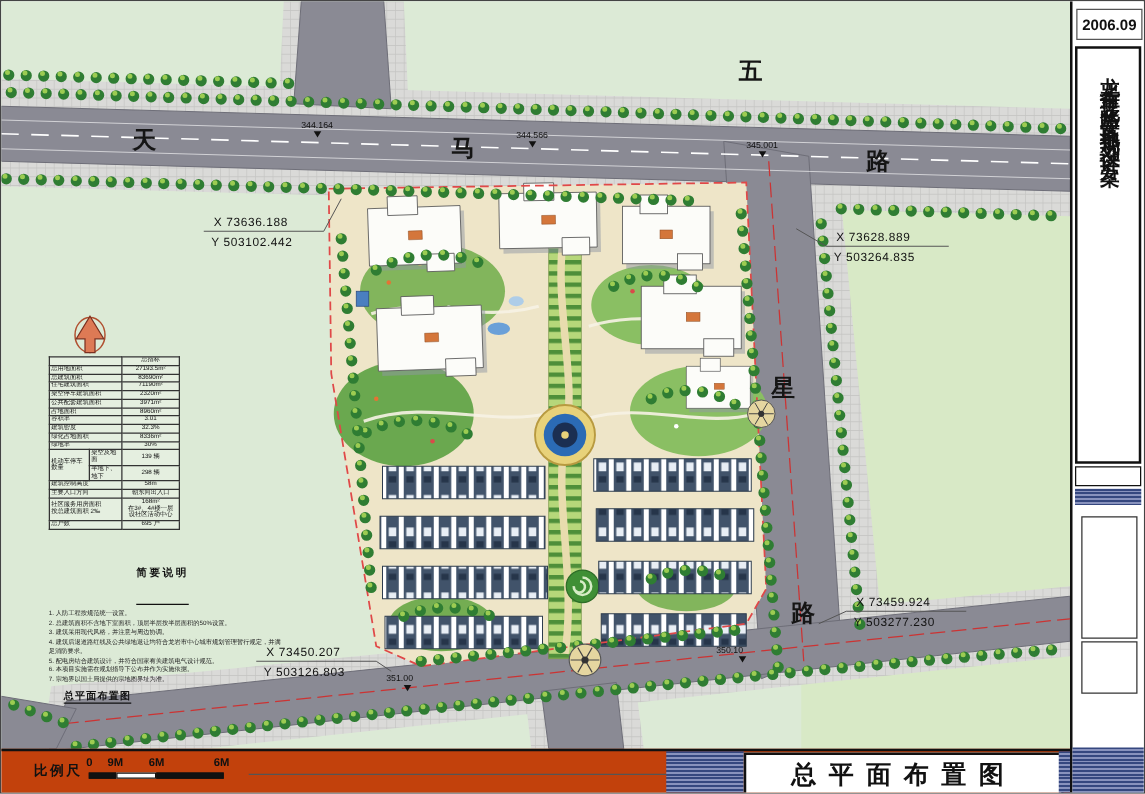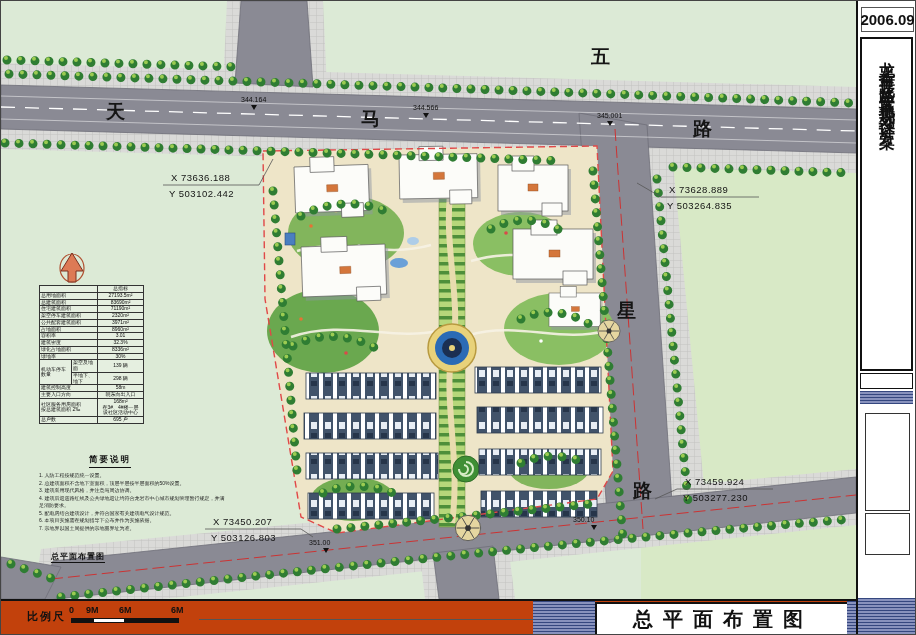--- a/index.html
+++ b/index.html
@@ -20,42 +20,42 @@
   .tree-lite{fill:none;stroke:#9ccc52;stroke-width:4;stroke-linecap:round;stroke-dasharray:0 14;transform:translate(-1px,-2px);}
   .gpath{fill:none;stroke:#f6f2e4;stroke-width:2.5;opacity:.9;}
   
   .itable{position:absolute;left:38px;top:284px;width:104px;border-collapse:collapse;
           font-size:5px;line-height:1.15;table-layout:fixed;background:rgba(255,255,255,.25);}
   .itable td{border:1px solid #333;padding:0 1px;white-space:pre-line;overflow:hidden;}
   .itable .lbl{text-align:left;}
   .itable .val{text-align:center;}
   
   .notes{position:absolute;left:38px;top:447px;width:188px;}
-  .notes-title{display:inline-block;margin-left:50px;font-size:8.5px;font-weight:bold;
-               border-bottom:1.5px solid #111;padding-bottom:1px;letter-spacing:2px;}
+  .notes-title{display:inline-block;margin-left:70px;font-size:8.5px;font-weight:bold;
+               border-bottom:1.5px solid #111;padding-bottom:18px;letter-spacing:2px;}
   .notes ol{list-style:none;margin:4px 0 0 0;padding:0;font-size:5px;line-height:1.5;color:#222;}
   .small-title{position:absolute;left:50px;top:550px;font-size:8px;font-weight:bold;
                border-bottom:1px solid #111;letter-spacing:1px;}
   
   .bottom{position:absolute;left:0;top:598px;width:855px;height:37px;background:#c2410c;border-top:2px solid #111;box-sizing:border-box;}
   .scale-label{position:absolute;left:26px;top:8px;font-size:11px;font-weight:bold;letter-spacing:2px;}
   .scale-bar{position:absolute;left:68px;top:4px;width:130px;height:26px;}
   .scale-bar .tick{position:absolute;top:0;font-size:9px;font-weight:bold;}
   .sb-seg{position:absolute;top:13px;height:5px;border:1px solid #111;box-sizing:border-box;}
   .bline{position:absolute;left:198px;top:18px;width:334px;height:1px;background:#555;}
   .hatch{background:repeating-linear-gradient(180deg,#35477f 0,#35477f 1.5px,#8892bd 1.5px,#8892bd 3px);}
   .hatchL{position:absolute;left:532px;top:0;width:62px;height:35px;}
   .titlebig{position:absolute;left:594px;top:1px;width:252px;height:31px;border:2px solid #111;background:#fff;
             display:flex;align-items:center;justify-content:center;font-size:20px;font-weight:bold;
             letter-spacing:10px;font-family:"Liberation Serif",serif;}
   .hatchR{position:absolute;left:846px;top:0;width:9px;height:35px;}
   
   .sidebar{position:absolute;left:855px;top:0;width:61px;height:635px;background:#fff;border-left:2px solid #111;box-sizing:border-box;}
   .datebox{position:absolute;left:3px;top:6px;width:51px;height:23px;border:1px solid #555;
-           display:flex;align-items:center;justify-content:center;font-weight:bold;font-size:15px;}
+           display:flex;align-items:center;justify-content:center;font-weight:bold;font-size:12px;}
   .titlebox{position:absolute;left:2px;top:36px;width:53px;height:334px;border:2px solid #111;
             display:flex;justify-content:center;box-sizing:border-box;padding-top:10px;}
   .vtitle{writing-mode:vertical-lr;text-orientation:upright;font-size:16px;letter-spacing:5px;
           font-family:"Liberation Serif",serif;font-weight:bold;}
   .sb-row1{position:absolute;left:2px;top:372px;width:53px;height:16px;border:1px solid #111;box-sizing:border-box;}
   .sb-hatch1{position:absolute;left:2px;top:390px;width:53px;height:13px;}
   .sb-box1{position:absolute;left:7px;top:412px;width:43px;height:96px;border:1px solid #333;}
   .sb-box2{position:absolute;left:7px;top:512px;width:43px;height:40px;border:1px solid #333;}
   .sb-hatch2{position:absolute;left:0;top:597px;width:59px;height:38px;}
 </style>

